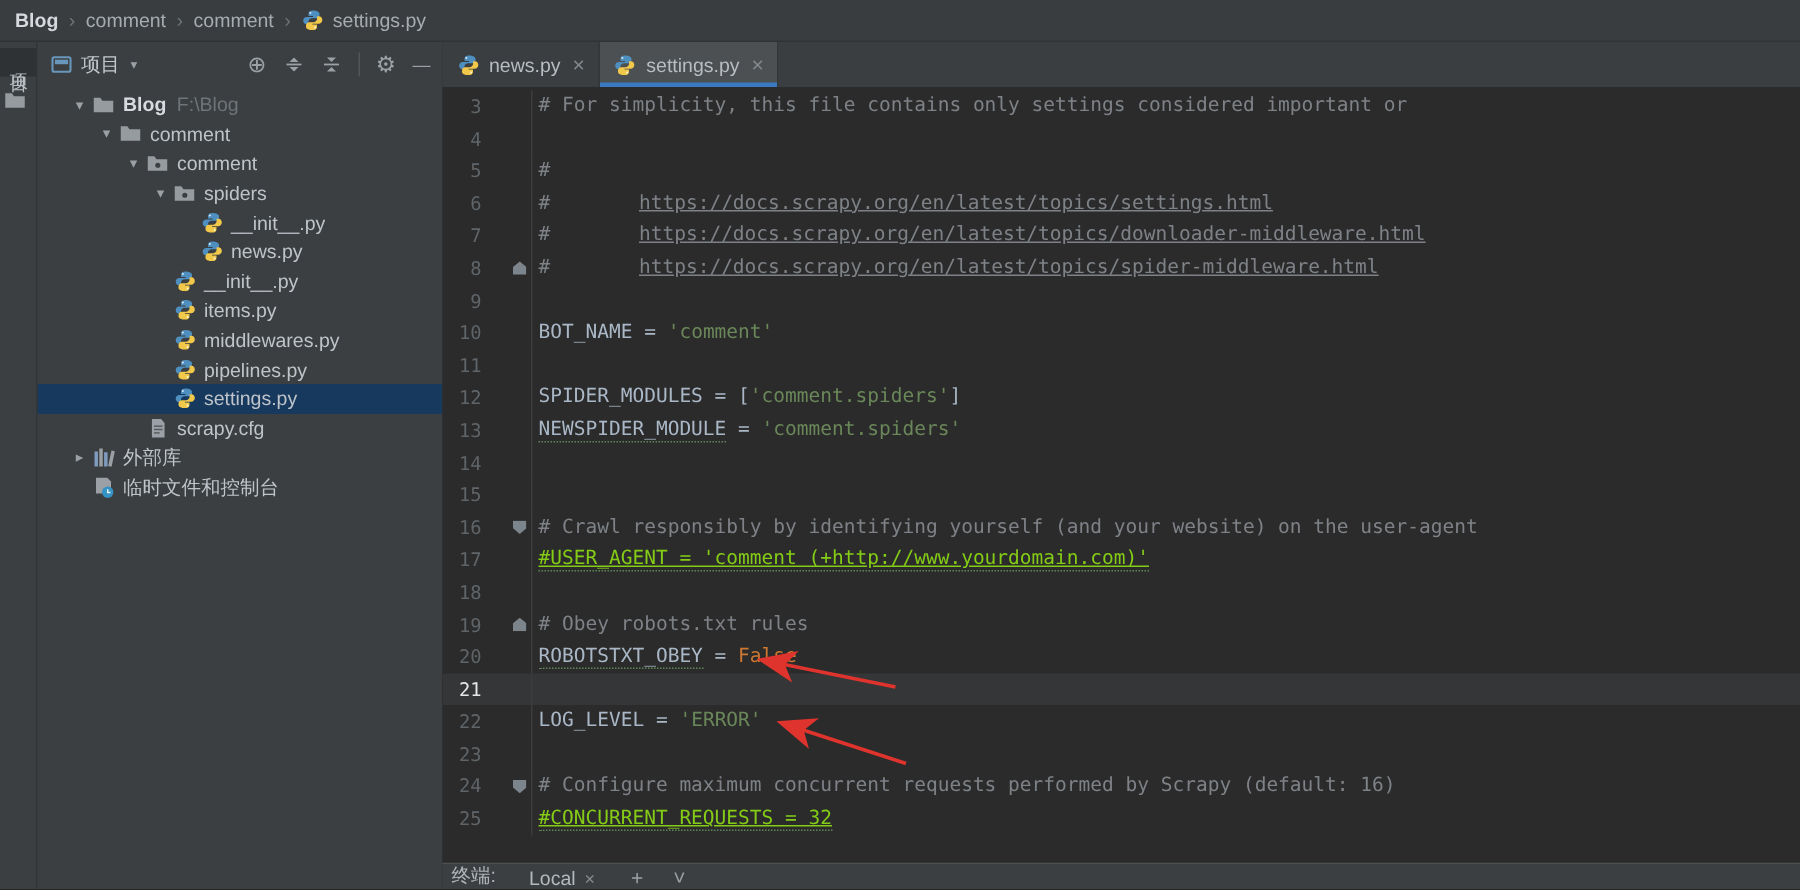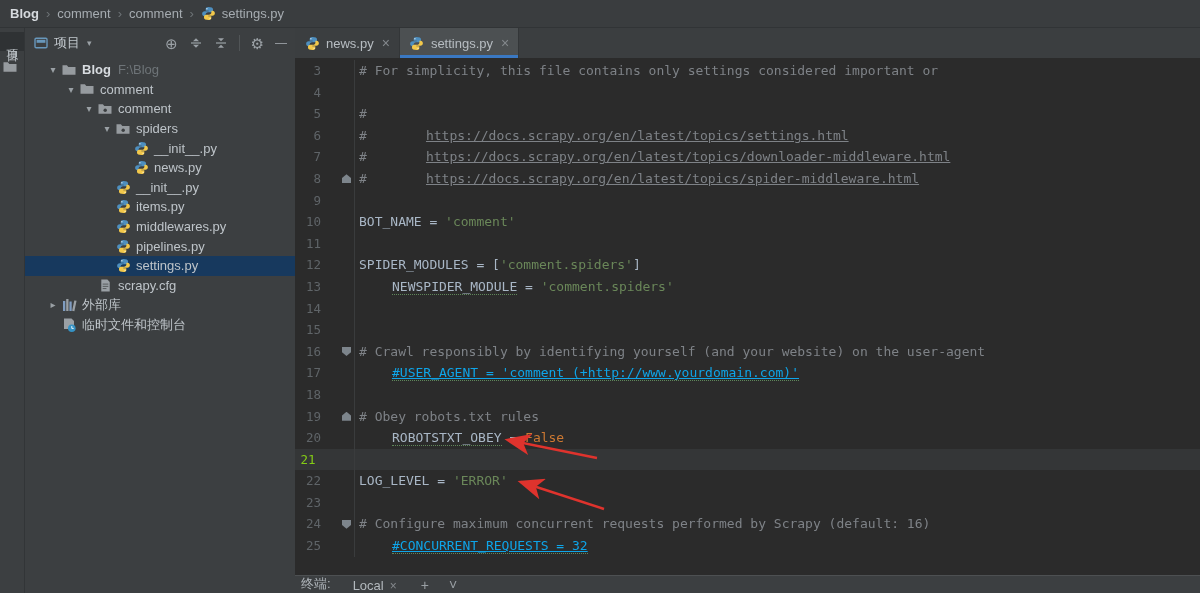--- a/index.html
+++ b/index.html
@@ -52,33 +52,33 @@
     color:#b7bdc2; position:relative; border-right:1px solid #333638;
   }
   .tab.active { background:#4c5052; }
   .tab.active::after { content:""; position:absolute; left:0; right:0; bottom:0; height:3px; background:#3a78c2; }
   .tab-close { color:#84898d; font-size:14px; margin-left:2px; }
   .editor { flex:1; position:relative; background:#2b2b2b; font-family:"DejaVu Sans Mono", monospace; font-size:13px; overflow:hidden; padding-top:2px; }
   .row { display:flex; height:21.6px; line-height:21.6px; }
   .row.caret { background:#343637; }
   .gutter { width:60px; flex:none; display:flex; align-items:center; border-right:1px solid #3a3c3d; }
   .num { width:26px; text-align:right; color:#5f6468; font-size:12.5px; }
-  .row.caret .num { color:#84cc16;text-align:center; }
+  .row.caret .num { color:#e5e5e5; }
   .fold { flex:1; display:flex; justify-content:flex-end; align-items:center; padding-right:3px; }
   .fold-mark { width:9px; height:9px; background:#7d858c; }
   .fold-mark.up   { clip-path:polygon(50% 0, 100% 42%, 100% 100%, 0 100%, 0 42%); }
   .fold-mark.down { clip-path:polygon(0 0, 100% 0, 100% 58%, 50% 100%, 0 58%); }
   .code { padding-left:4px; white-space:pre; }
   .cm { color:#7e8287; }
   .lk { color:#7e8287; text-decoration:underline;margin-left:20px; }
   .pl { color:#a9b7c6; }
   .st { color:#6a8759; }
   .kw { color:#cc7832; }
-  .cc { color:#0ea5e9; text-decoration:underline; }
-  .ty { border-bottom:1px dotted #5f8759;margin-left:33px; }
+  .cc { color:#84cc16; text-decoration:underline; }
+  .ty { border-bottom:1px dotted #5f8759; }
   .arrows { position:absolute; left:0; top:0; pointer-events:none; }
   
   .terminal-bar {
     height:18px; flex:none; background:#3c3f41; border-top:1px solid #4d5052;
     display:flex; align-items:flex-end; padding:4px 0 0 6px; gap:0; font-size:13px;
   }
   .term-label { color:#aeb4b9; margin-right:22px; }
   .term-tab { display:flex; align-items:center; gap:6px; color:#b3b9bd; margin-right:24px; }
   .term-close { color:#85898d; font-size:12px; }
   .term-btn { color:#9aa0a4; margin-right:20px; font-size:14px; }

